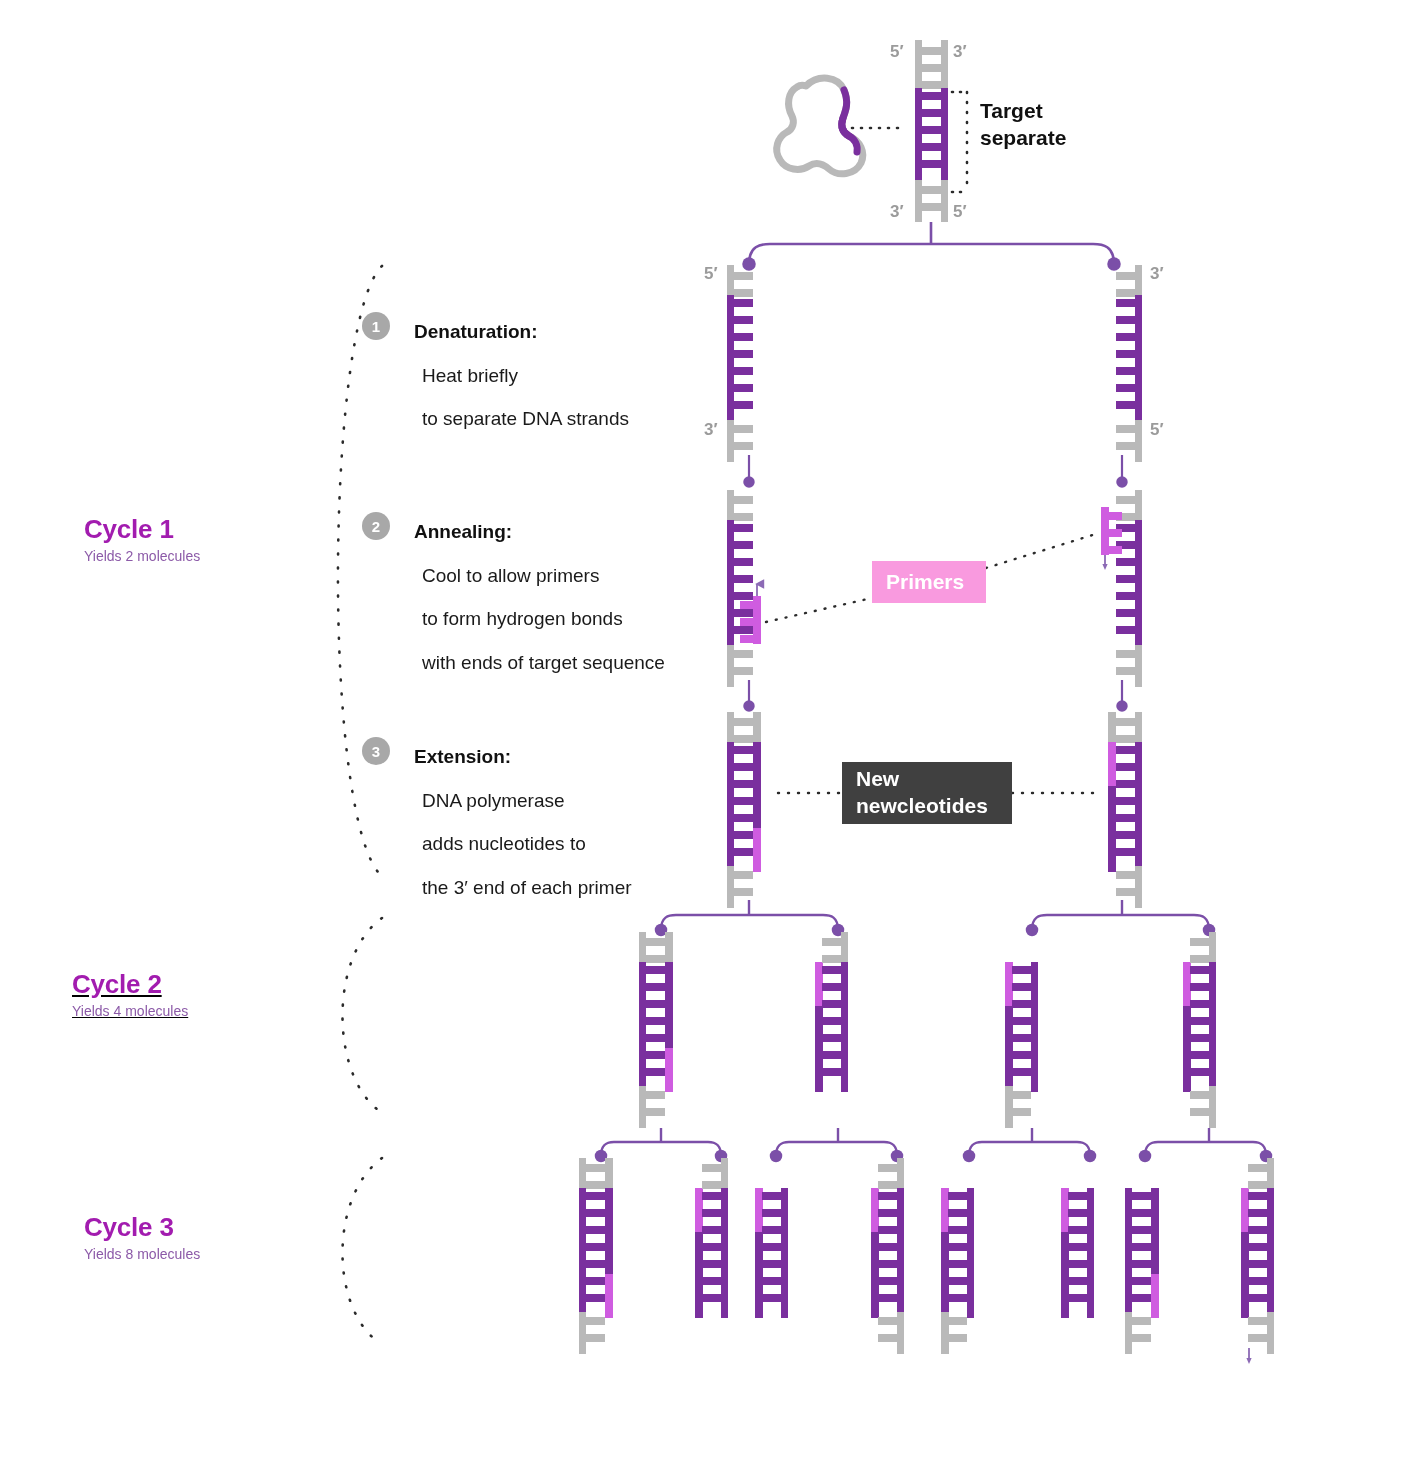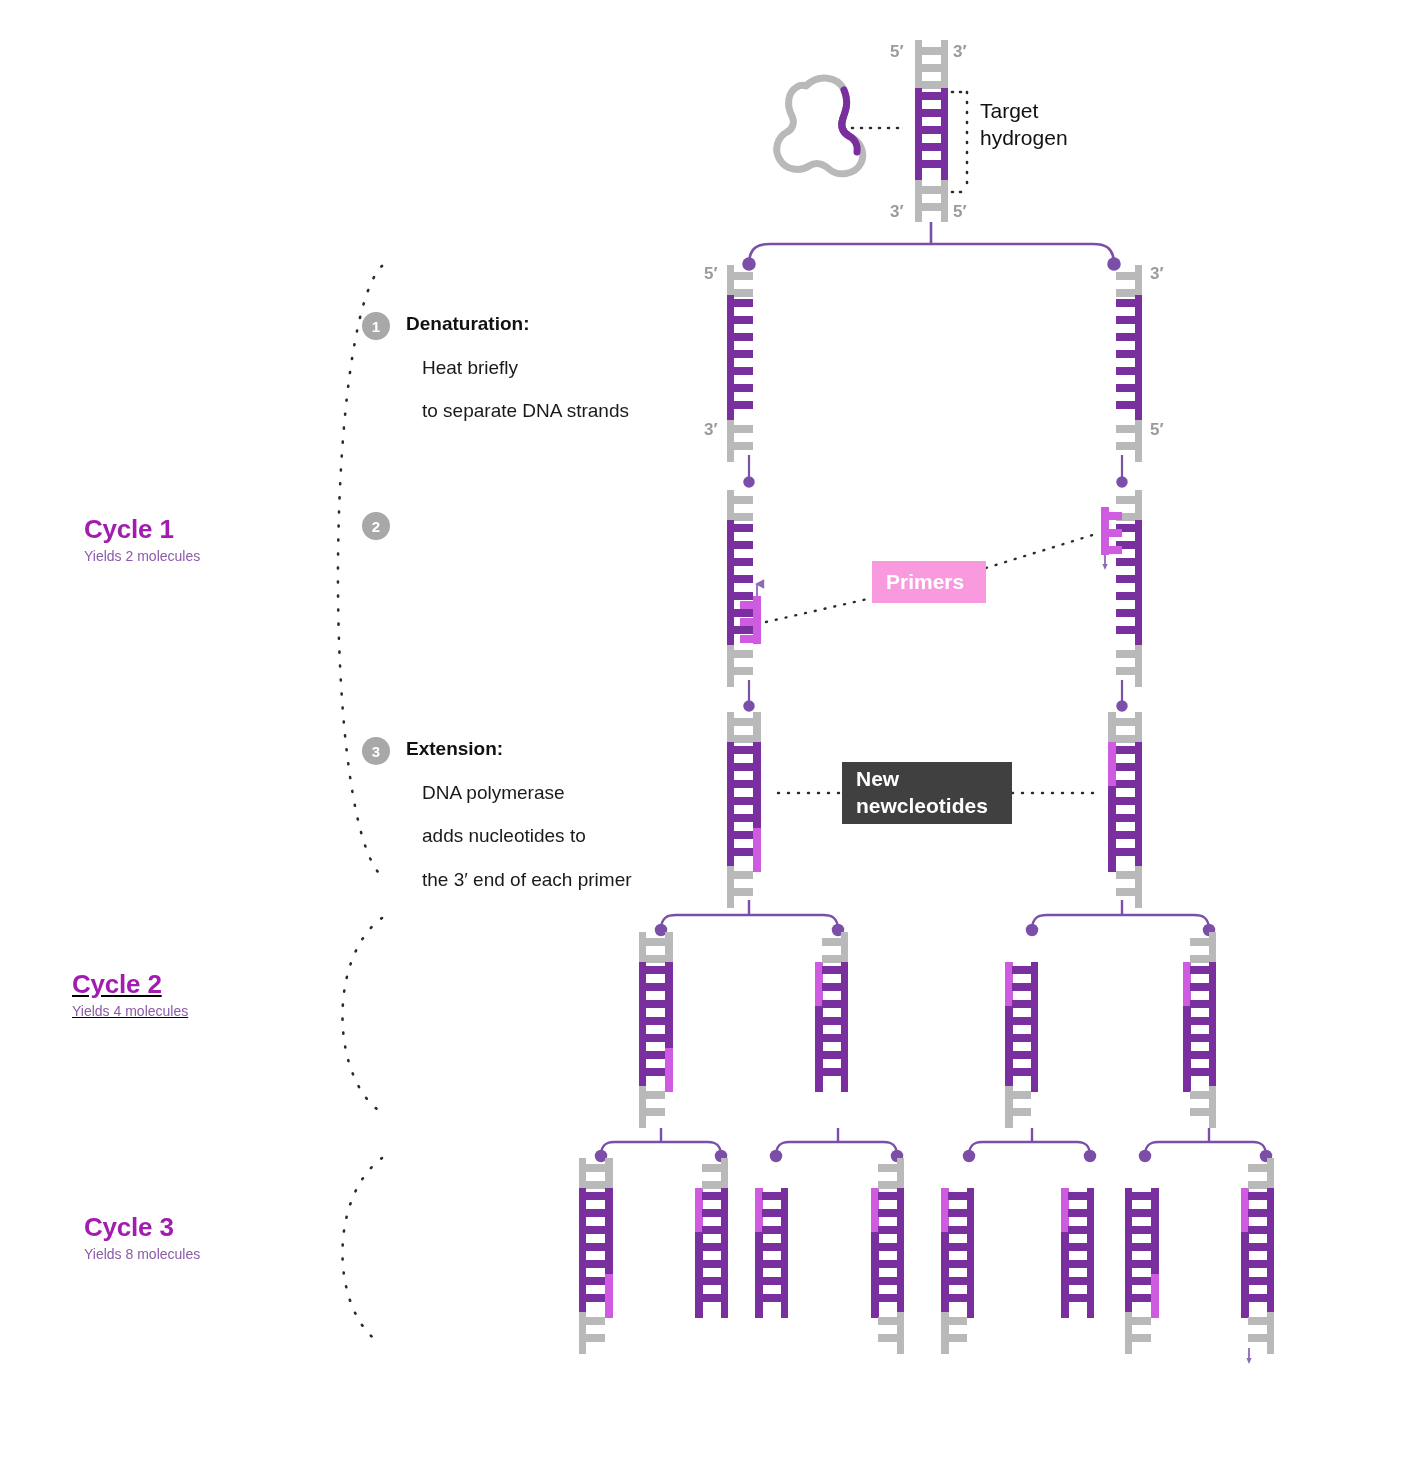--- a/index.html
+++ b/index.html
@@ -25,29 +25,29 @@
 
   .step-block{position:absolute;}
   .step-badge{
     position:absolute;left:0;top:2px;width:28px;height:28px;border-radius:50%;
     background:#a8a8a8;color:#ffffff;font-size:15px;font-weight:bold;
     display:flex;align-items:center;justify-content:center;line-height:1;
   }
   .step-text{margin-left:44px;}
   .step-title{
     font-size:19px;font-weight:bold;color:#111111;line-height:1.45;
-    margin:0;white-space:nowrap;
+    margin:8px;white-space:nowrap;
   }
   .step-body{
     font-size:19px;font-weight:normal;color:#1a1a1a;line-height:1.45;
     margin:16px;white-space:nowrap;
   }
 
   .target-label{
-    position:absolute;font-size:21px;font-weight:normal;color:#111111;
+    position:absolute;font-size:21px;font-weight:bold;color:#111111;
     line-height:1.3;white-space:nowrap;
   }
 
   .callout{
     position:absolute;color:#ffffff;font-weight:bold;line-height:1.28;
     display:flex;align-items:center;padding:21px 14px;box-sizing:border-box;
   }
   .callout-primers{background:#f99adf;font-size:21px;}
   .callout-nucleotides{background:#404040;font-size:21px;}
 
@@ -487,21 +487,21 @@
       <path d="M1249,1364 L1246.4,1358 L1251.6,1358 Z" fill="#8c6ab5"></path>
     </g>
 
     <path d="M382,266 C326,320 322,800 378,872" fill="none" stroke="#2b2b2b" stroke-width="2.6" stroke-linecap="round" stroke-dasharray="1 13"></path>
     <path d="M382,918 C330,955 330,1072 378,1110" fill="none" stroke="#2b2b2b" stroke-width="2.6" stroke-linecap="round" stroke-dasharray="1 13"></path>
     <path d="M382,1158 C330,1196 330,1306 378,1342" fill="none" stroke="#2b2b2b" stroke-width="2.6" stroke-linecap="round" stroke-dasharray="1 13"></path>
   </svg>
 
   <div class="target-label" style="left:980px;top:97px;">
     <div>Target</div>
-    <div>hydrogen</div>
+    <div>separate</div>
   </div>
 
   <div class="tick-label" style="left:890px;top:42px;">5′</div>
   <div class="tick-label" style="left:953px;top:42px;">3′</div>
   <div class="tick-label" style="left:890px;top:202px;">3′</div>
   <div class="tick-label" style="left:953px;top:202px;">5′</div>
 
   <div class="tick-label" style="left:704px;top:264px;">5′</div>
   <div class="tick-label" style="left:704px;top:420px;">3′</div>
   <div class="tick-label" style="left:1150px;top:264px;">3′</div>
@@ -511,20 +511,26 @@
     <div class="step-badge">1</div>
     <div class="step-text">
       <p class="step-title">Denaturation:</p>
       <p class="step-body">Heat briefly</p>
       <p class="step-body">to separate DNA strands</p>
     </div>
   </div>
 
   <div class="step-block" style="left:362px;top:510px;">
     <div class="step-badge">2</div>
+    <div class="step-text">
+      <p class="step-title">Annealing:</p>
+      <p class="step-body">Cool to allow primers</p>
+      <p class="step-body">to form hydrogen bonds</p>
+      <p class="step-body">with ends of target sequence</p>
+    </div>
   </div>
 
   <div class="step-block" style="left:362px;top:735px;">
     <div class="step-badge">3</div>
     <div class="step-text">
       <p class="step-title">Extension:</p>
       <p class="step-body">DNA polymerase</p>
       <p class="step-body">adds nucleotides to</p>
       <p class="step-body">the 3′ end of each primer</p>
     </div>

